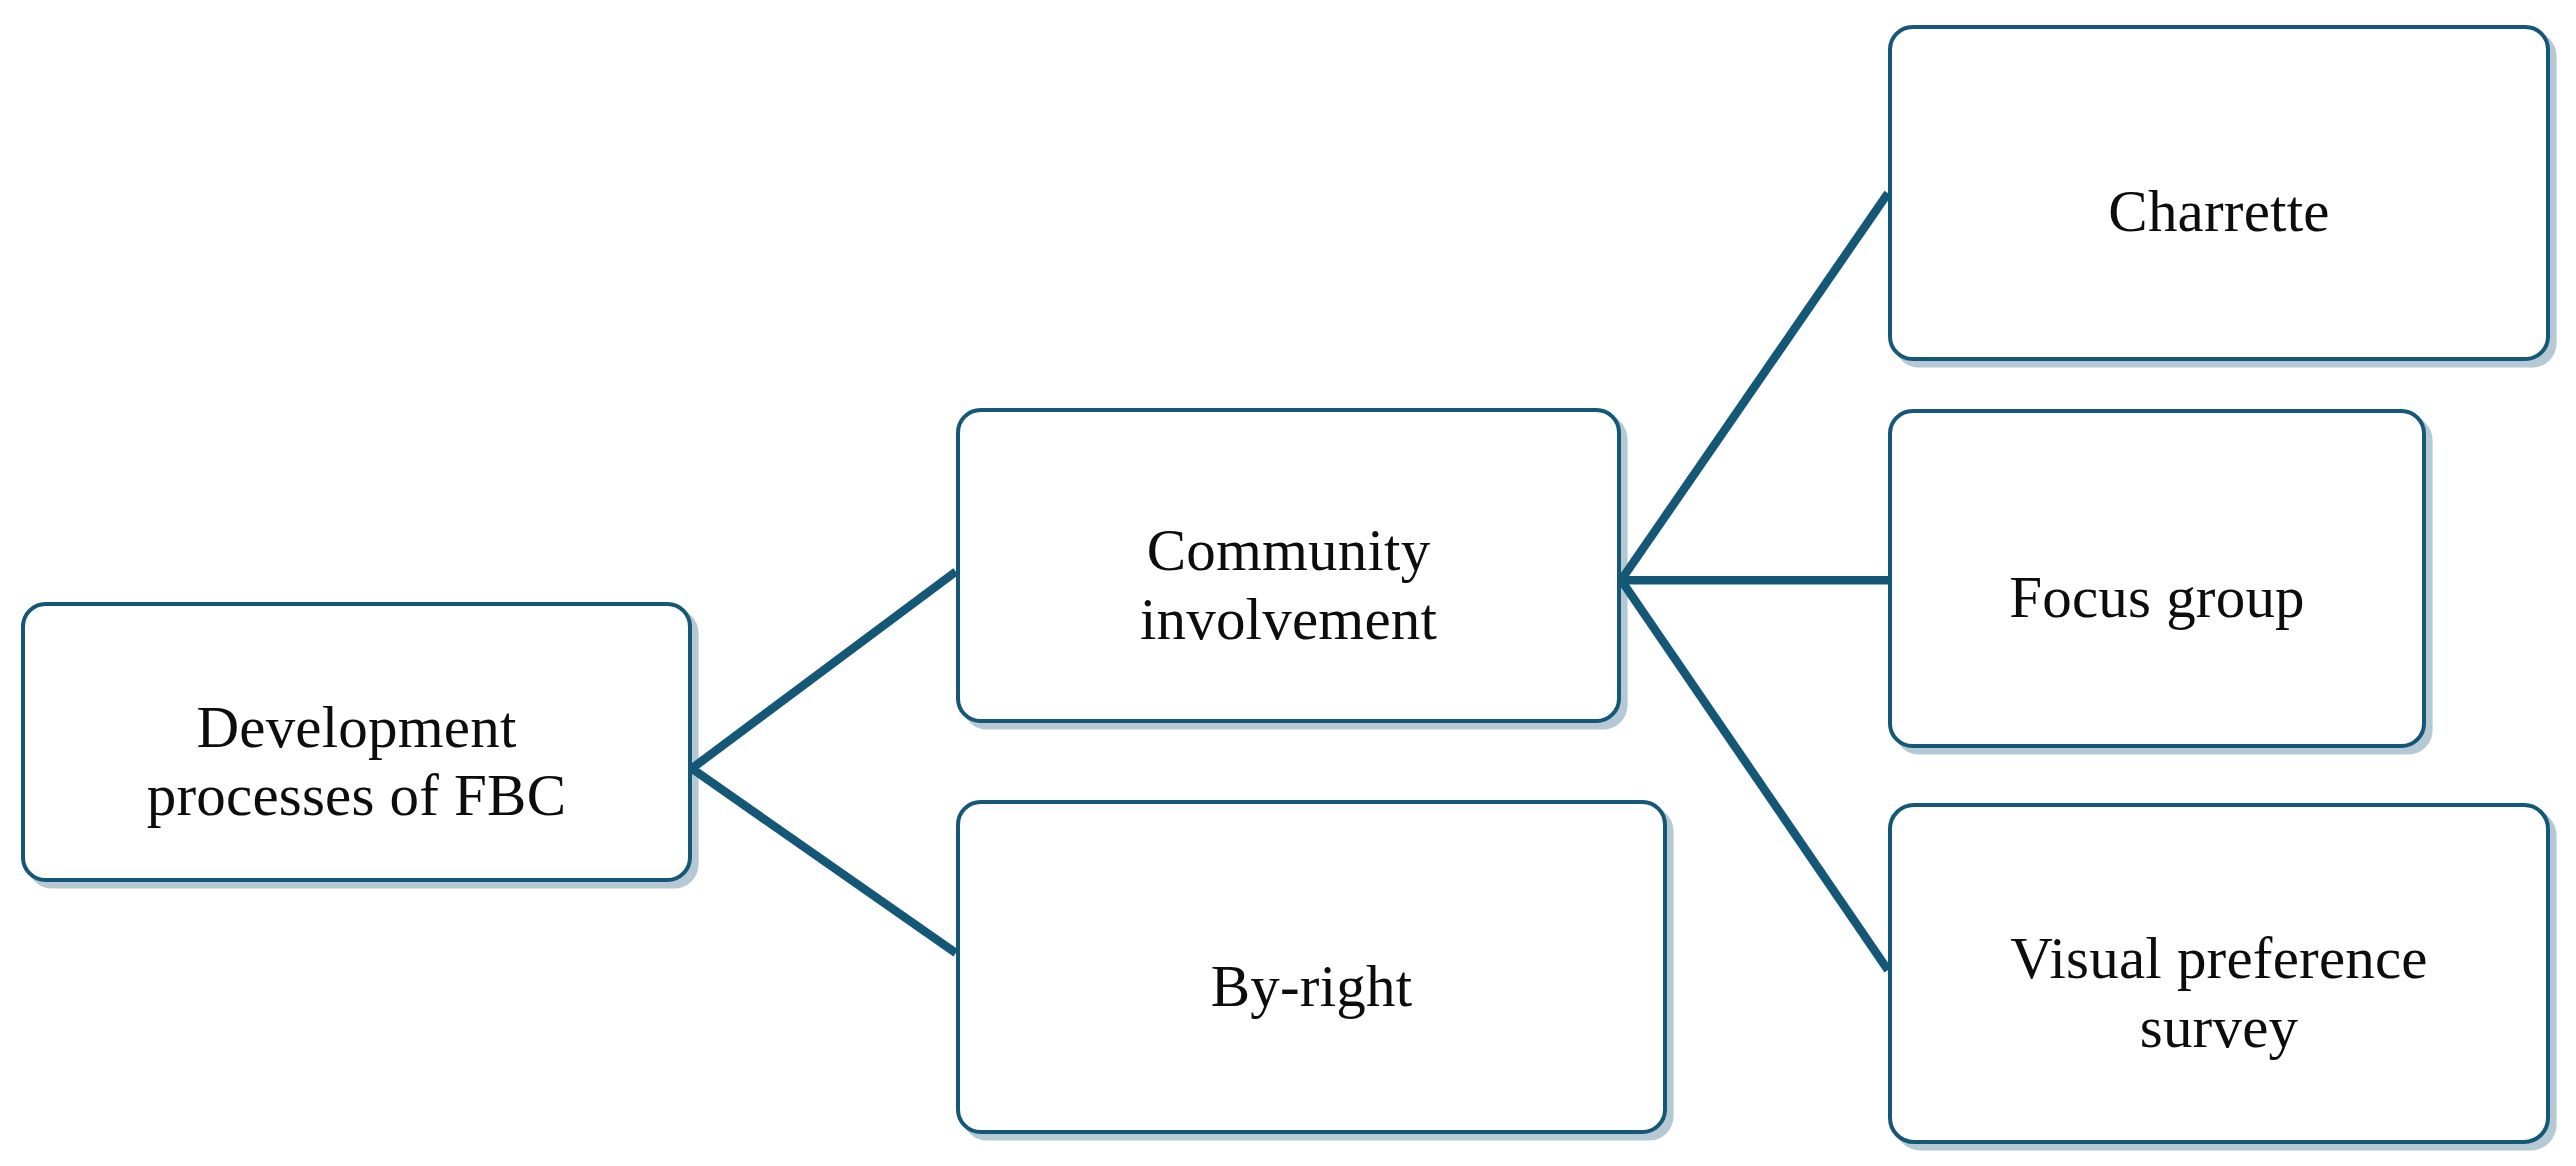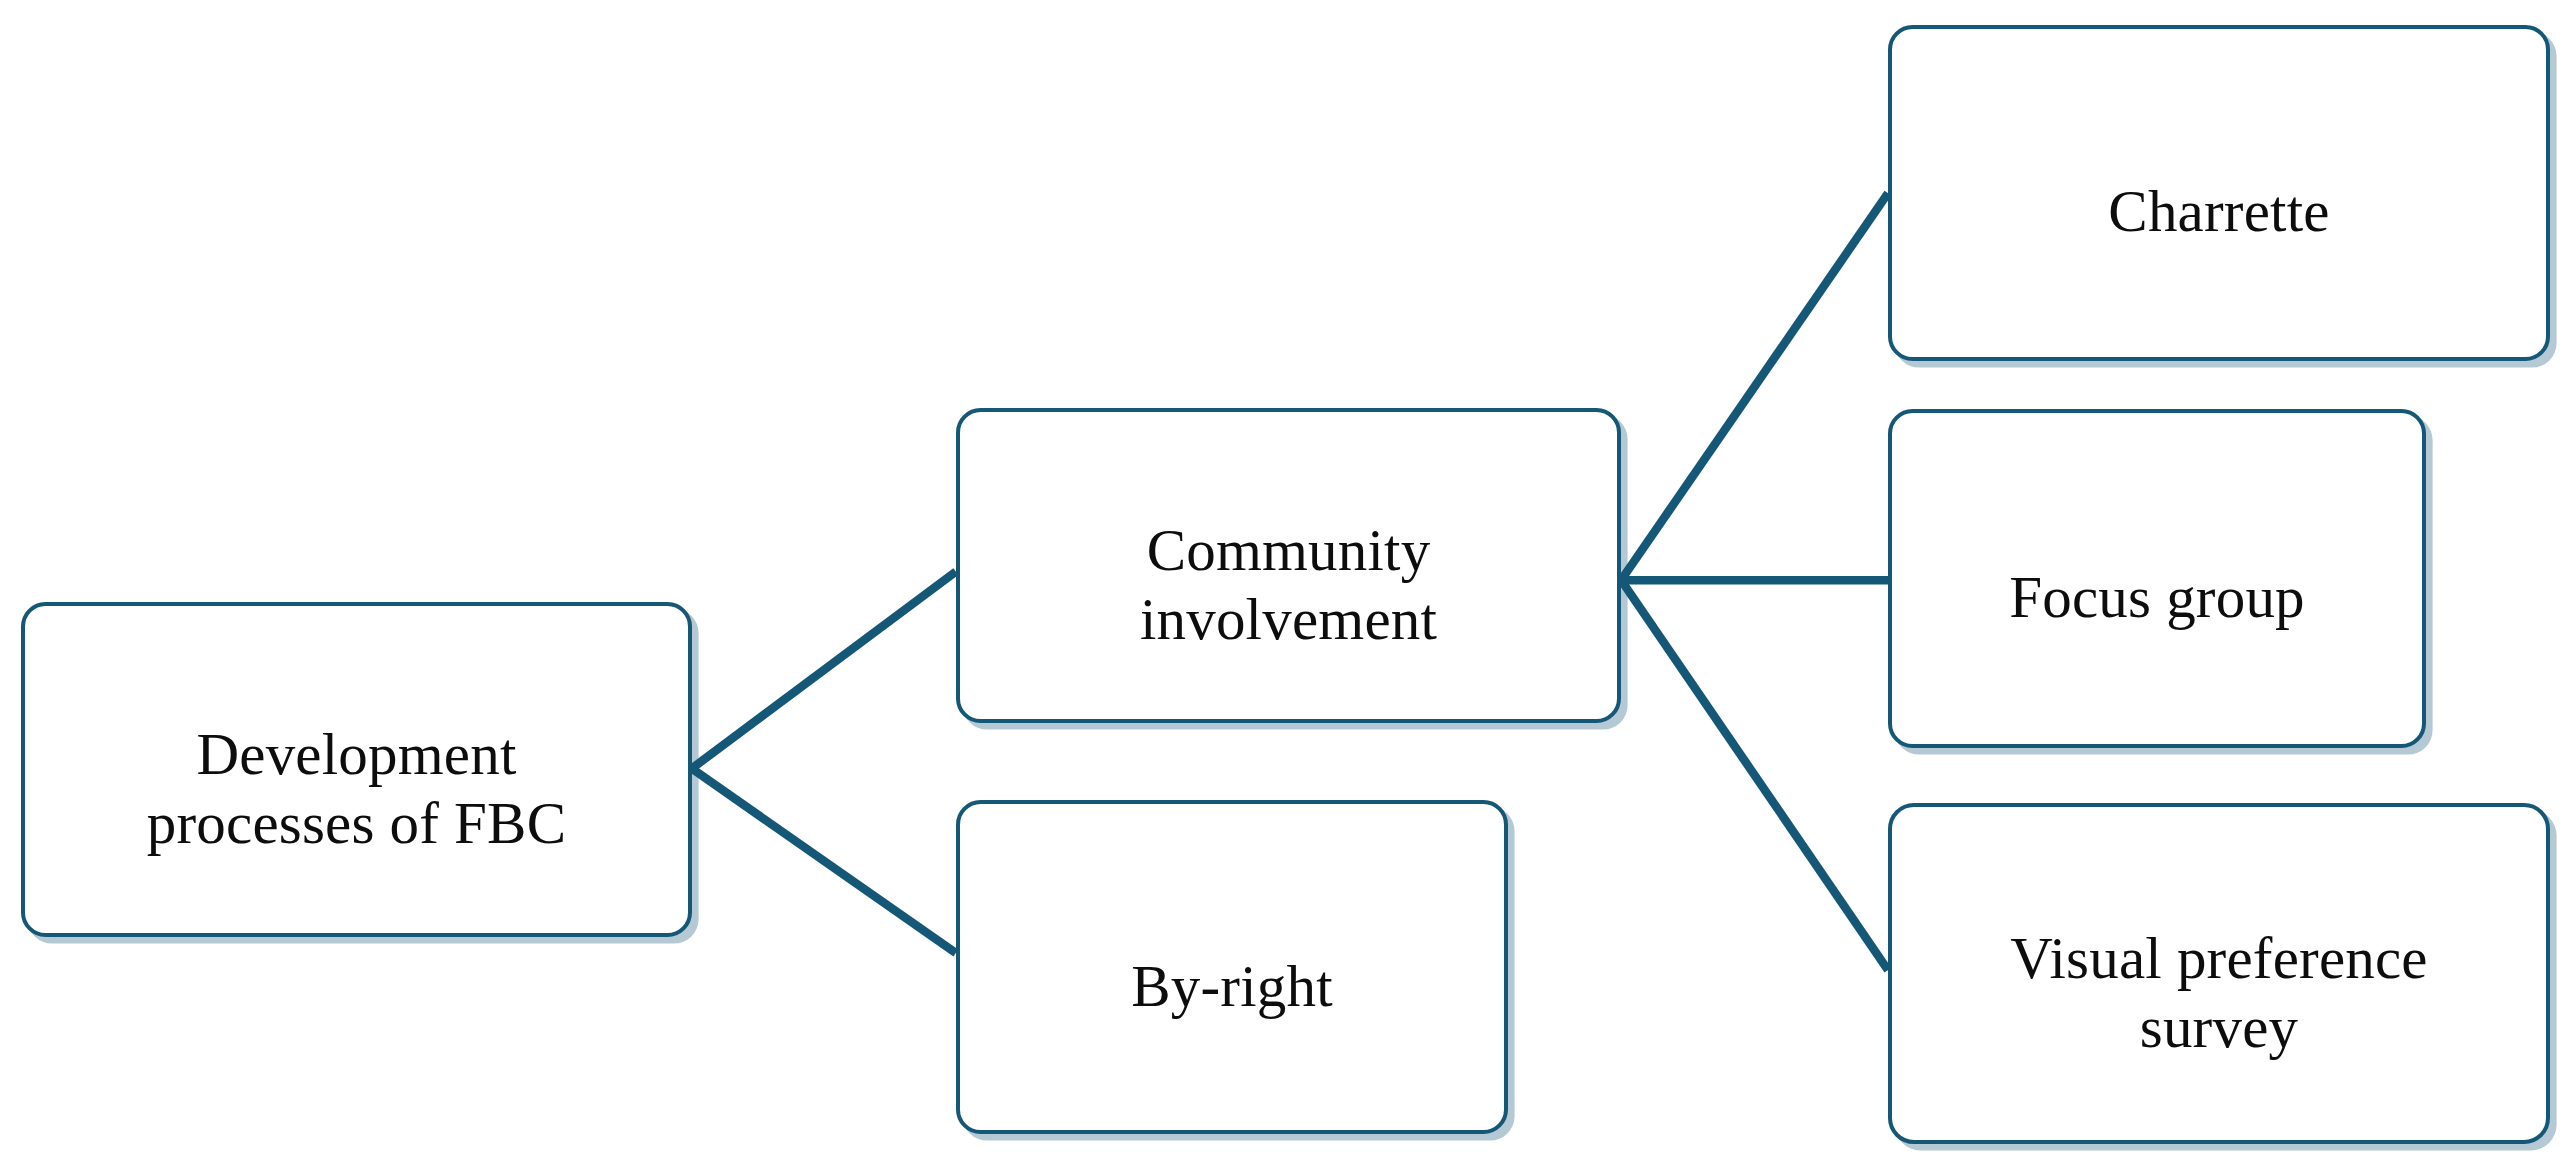--- a/index.html
+++ b/index.html
@@ -49,23 +49,23 @@
     font-size: 59px;
     line-height: 1.16;
     font-weight: 400;
     letter-spacing: 0.2px;
     padding: 0 17px;
     white-space: pre-line;
     margin-top: 38px;
   }
 
   
-  #node-root        { left: 21px;   top: 602px; width: 671px; height: 335px; text-align: center; }
+  #node-root        { left: 21px;   top: 602px; width: 671px; height: 280px; text-align: center; }
   #node-community   { left: 956px; top: 408px; width: 665px; height: 315px; }
-  #node-byright     { left: 956px; top: 800px; width: 552px; height: 334px; }
+  #node-byright     { left: 956px; top: 800px; width: 711px; height: 334px; }
   #node-charrette   { left: 1888px; top: 24.6px;  width: 662px; height: 336px; }
   #node-focusgroup  { left: 1888px; top: 409px; width: 538px; height: 339px; }
   #node-vps         { left: 1888px; top: 803px; width: 662px; height: 341px; border-radius: 26px; }
 </style>
 </head>
 <body>
 
 <div id="diagram-root">
 
   <svg id="connector-layer" viewBox="0 0 2722 1233" width="2576" height="1167" xmlns="http://www.w3.org/2000/svg">

